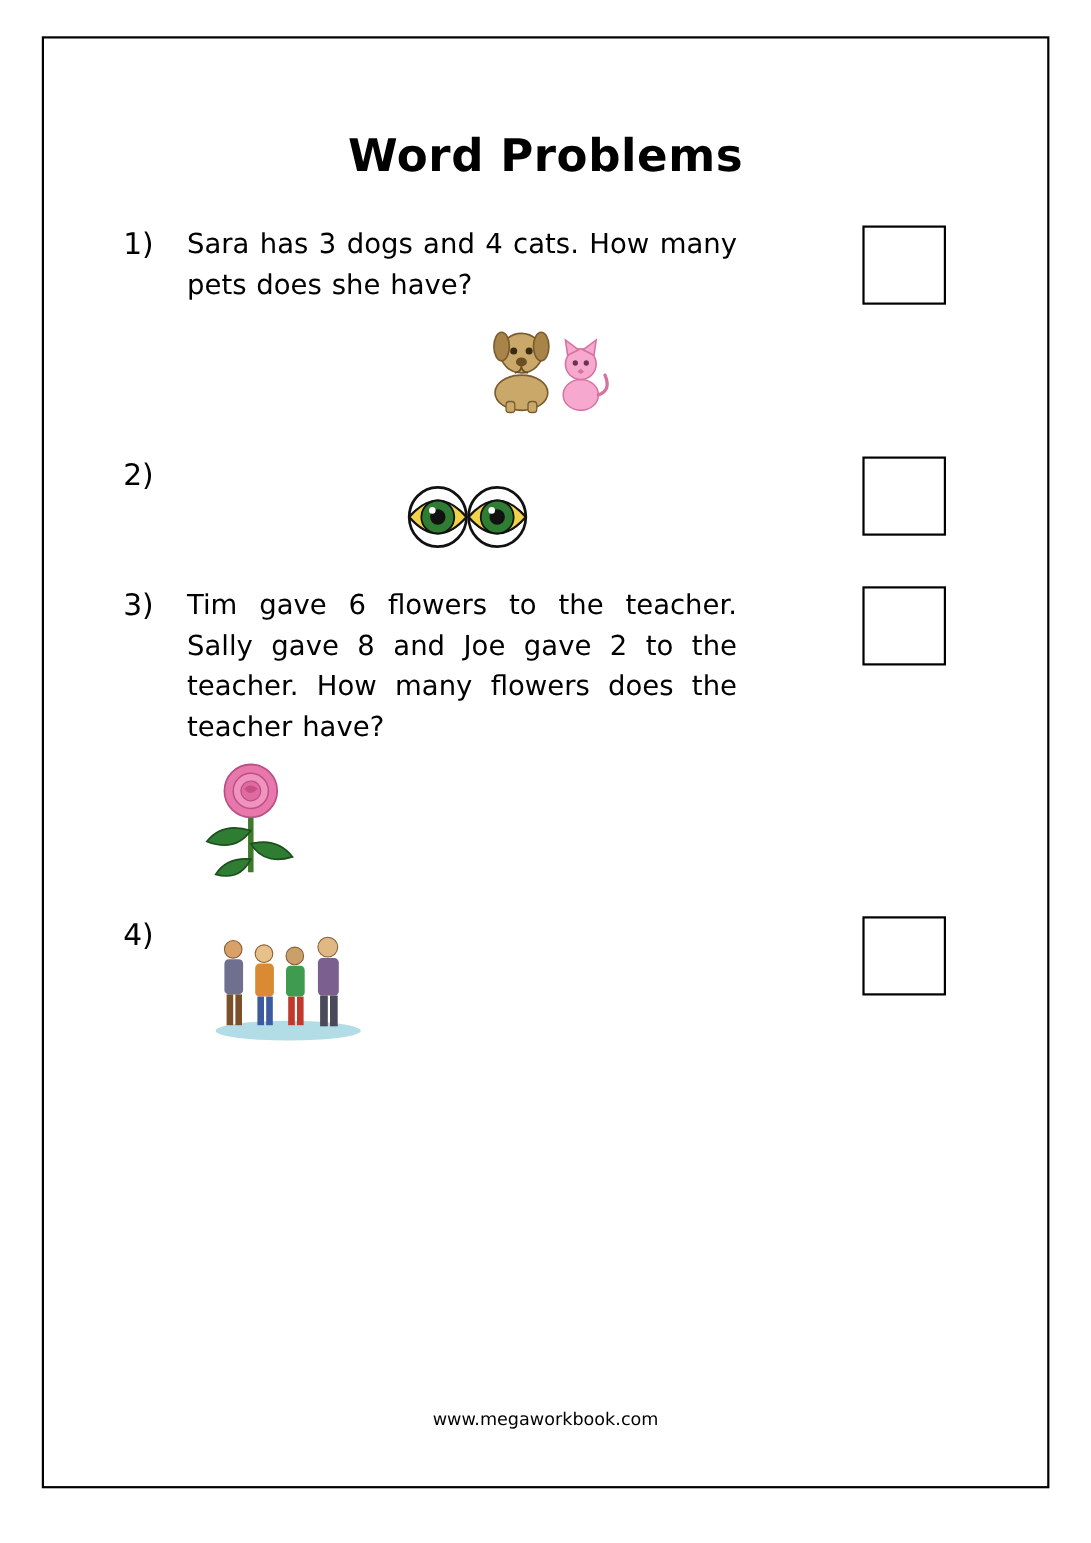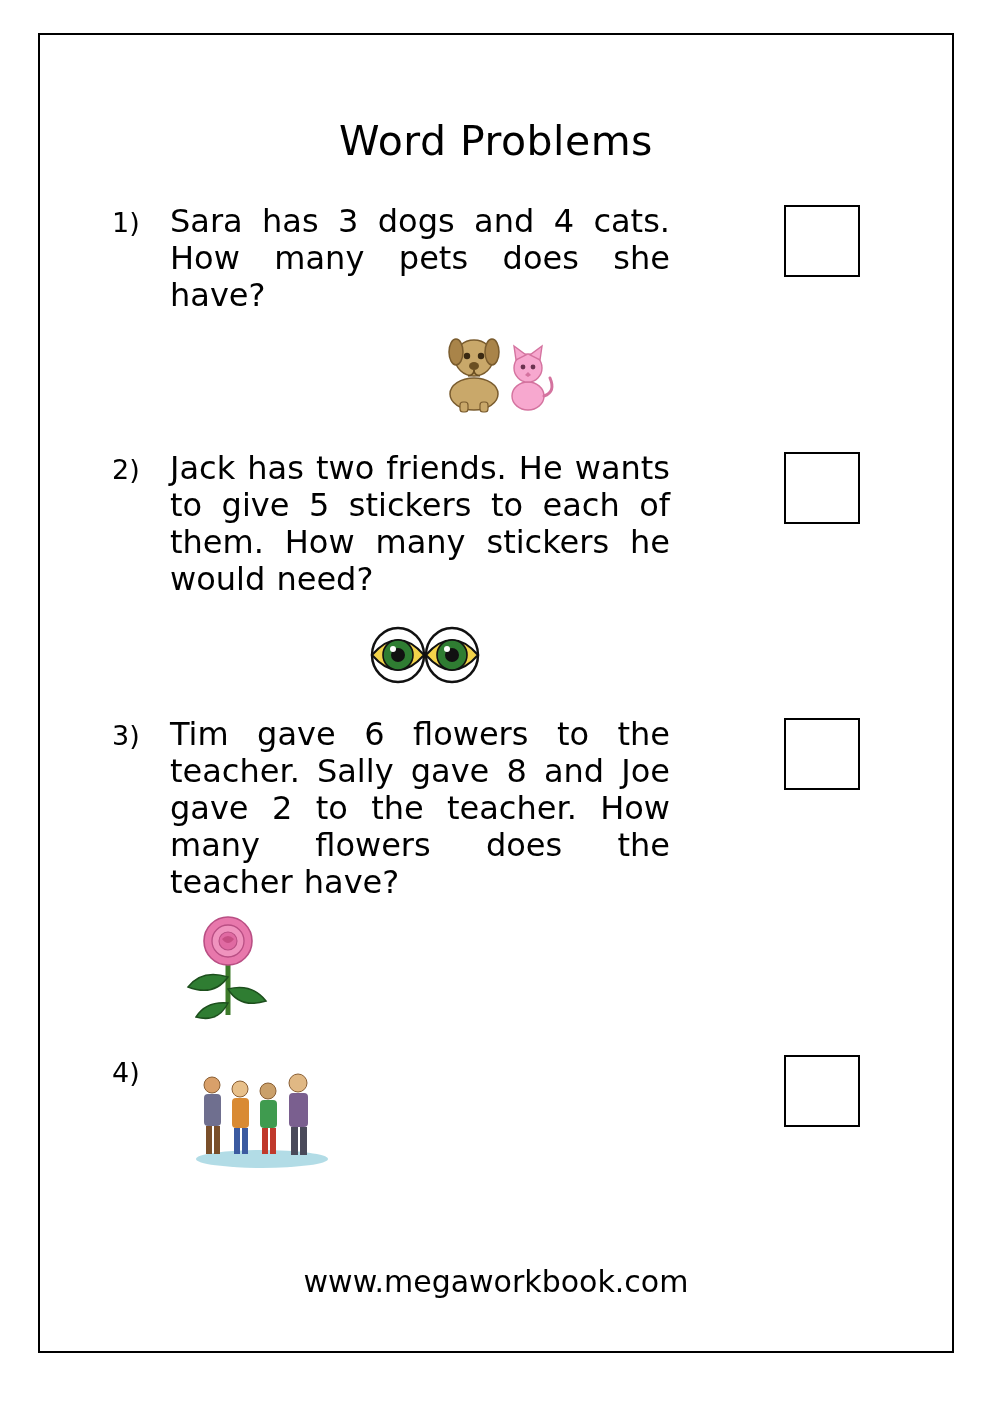--- a/index.html
+++ b/index.html
@@ -22,21 +22,21 @@
     width: 916px;
     height: 1320px;
     border: 2px solid #000000;
     box-sizing: border-box;
     background: #ffffff;
   }
 
   .worksheet-title {
     text-align: center;
     font-size: 41px;
-    font-weight: 400;
+    font-weight: 700;
     letter-spacing: 0.5px;
     margin-top: 82px;
     font-family: "DejaVu Sans", sans-serif;
   }
 
   .problems {
     margin-top: 38px;
   }
 
   .problem {
@@ -54,21 +54,21 @@
     line-height: 37px;
     padding-top: 1px;
   }
 
   .problem-body {
     flex: 1 1 auto;
     max-width: 500px;
   }
 
   .problem-text {
-    font-size: 32px;
+    font-size: 25px;
     line-height: 37px;
     text-align: justify;
     text-align-last: left;
     word-spacing: 1px;
   }
 
   .answer-box {
     position: absolute;
     right: 92px;
     top: 2px;
@@ -94,21 +94,21 @@
   .p2 { margin-top: 32px; }
   .p3 { margin-top: 30px; }
   .p4 { margin-top: 32px; }
 
   .footer {
     position: absolute;
     bottom: 52px;
     left: 0;
     right: 0;
     text-align: center;
-    font-size: 30px;
+    font-size: 16px;
   }
 
   svg { display: block; }
 </style>
 </head>
 <body>
 
 <div class="page">
 
   <div class="worksheet-title">Word Problems</div>
@@ -146,21 +146,20 @@
             </svg>
           </div>
         </div>
       </div>
       <div class="answer-box"></div>
     </div>
 
     <div class="problem p2">
       <div class="problem-number">2)</div>
       <div class="problem-body">
-        <div class="problem-text">Jack has two friends. He wants to give 5 stickers to each of them. How many stickers he would need?</div>
         <div class="illustration" style="height:80px;">
           <div class="illus-inner" style="margin-left:200px;">
             <svg width="110" height="62" viewBox="0 0 110 62">
               <g>
                 <ellipse cx="28" cy="31" rx="26" ry="27" fill="#ffffff" stroke="#111111" stroke-width="2.5"></ellipse>
                 <path d="M2 31 q26 -30 52 0 q-26 30 -52 0 z" fill="#f3d34a" stroke="#111111" stroke-width="2"></path>
                 <circle cx="28" cy="31" r="15" fill="#2f7d32" stroke="#111111" stroke-width="1.6"></circle>
                 <circle cx="28" cy="31" r="7" fill="#111111"></circle>
                 <circle cx="23" cy="25" r="3" fill="#ffffff"></circle>
               </g>

